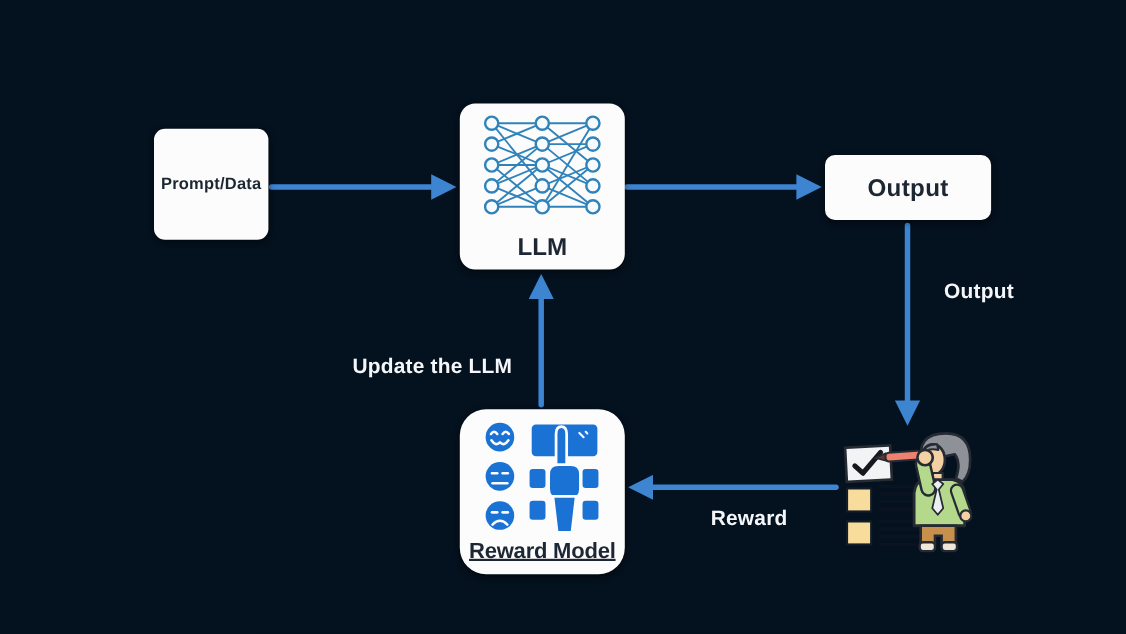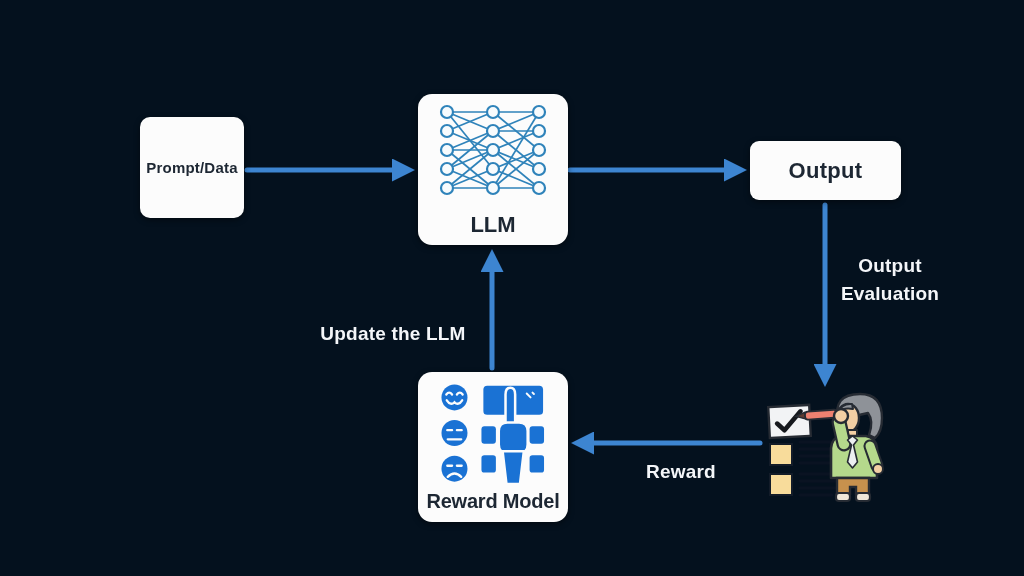--- a/index.html
+++ b/index.html
@@ -16,21 +16,21 @@
     background:#fcfcfc;
     border-radius:12px;
     box-shadow:0 2px 6px rgba(0,0,0,.45);
     display:flex;flex-direction:column;align-items:center;justify-content:center;
     color:#1d2733;font-weight:bold;
   }
   .node-prompt{left:140px;top:117px;width:104px;height:101px;border-radius:10px;font-size:15px;letter-spacing:.2px;}
   .node-llm{left:418px;top:94px;width:150px;height:151px;border-radius:14px;}
   .node-llm .node-label{font-size:22px;margin-top:14px;}
   .node-output{left:750px;top:141px;width:151px;height:59px;border-radius:9px;font-size:22px;letter-spacing:.3px;}
-  .node-reward{left:418px;top:372px;width:150px;height:150px;border-radius:14px;}
+  .node-reward{left:418px;top:372px;width:150px;height:150px;border-radius:24px;text-decoration:underline;}
   .node-reward .node-label{font-size:20px;margin-top:4px;letter-spacing:-0.2px;}
   .flow-label{
     position:absolute;z-index:2;color:#f4f6f9;font-weight:bold;
     font-size:19px;line-height:28px;text-align:center;letter-spacing:.2px;
   }
   .label-output-eval{left:806px;top:252px;width:168px;}
   .label-update-llm{left:288px;top:320px;width:210px;}
   .label-human-feedback{left:598px;top:458px;width:166px;}
   .human-icon{position:absolute;left:756px;top:384px;z-index:2;}
 </style>
@@ -203,20 +203,19 @@
 
     <g stroke="#262b33">
       <path d="M81,94 h32 v16 h-13 v-7 h-6 v7 h-13 z" fill="#c7914d" stroke-width="2.4"></path>
       <rect x="80" y="109" width="14" height="8" rx="3" fill="#efe7d8" stroke-width="2.2"></rect>
       <rect x="100" y="109" width="14" height="8" rx="3" fill="#efe7d8" stroke-width="2.2"></rect>
     </g>
   </svg>
 
   <div class="flow-label label-output-eval">
     <div>Output</div>
-    <div>Evaluation</div>
   </div>
   <div class="flow-label label-update-llm">Update the LLM</div>
   <div class="flow-label label-human-feedback">
     <div>Reward</div>
   </div>
 
 </div>
 
 </body></html>

